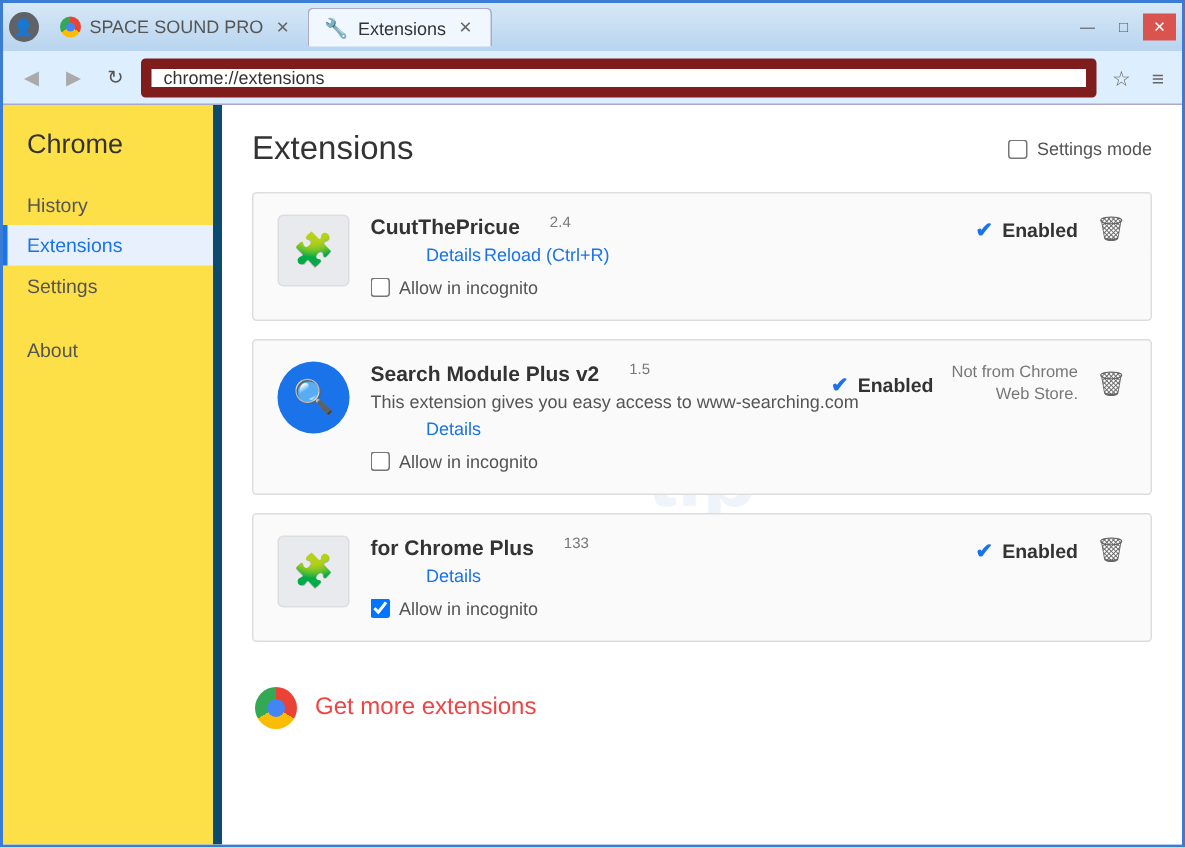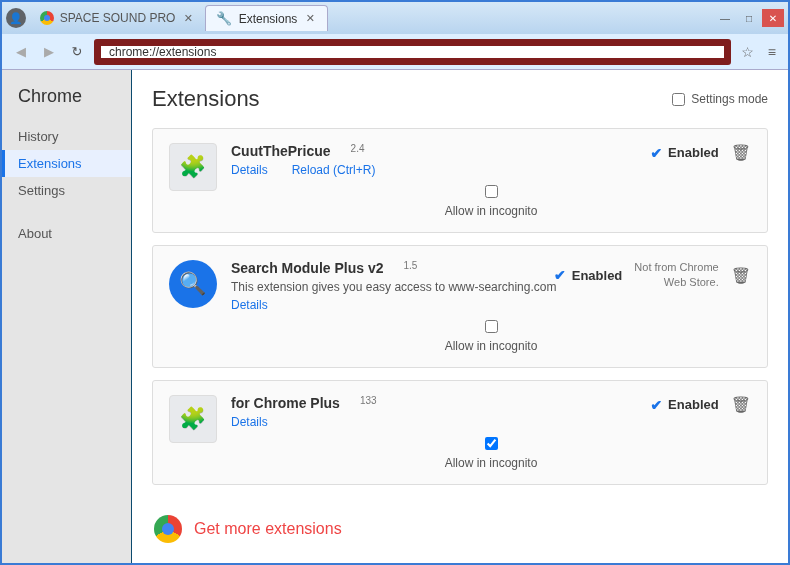--- a/index.html
+++ b/index.html
@@ -23,21 +23,21 @@
     .nav-btn { width: 22px; height: 22px; display: flex; align-items: center; justify-content: center; color: #555; cursor: pointer; font-size: 13px; }
     .nav-btn.disabled { color: #aaa; }
     .refresh-btn { font-size: 13px; color: #555; cursor: pointer; }
     .address-input { flex: 1; height: 26px; border: 7px solid #7f1d1d; border-radius: 3px; padding: 0 8px; font-size: 12px; background: white; color: #333; }
     .star-btn, .menu-btn { color: #666; font-size: 14px; cursor: pointer; padding: 2px 4px; }
 
     
     .main-layout { display: flex; flex: 1; overflow: hidden; }
 
     
-    .sidebar { width: 130px; background: #e5e5e5; border-right: 1px solid #0c4a6e; padding: 16px 0; }
+    .sidebar { width: 146px; background: #fde047; border-right: 6px solid #0c4a6e; padding: 16px 0; }
     .sidebar-title { font-size: 18px; color: #333; padding: 0 16px 16px 16px; font-weight: normal; }
     .sidebar-item { padding: 6px 16px; cursor: pointer; color: #555; font-size: 13px; }
     .sidebar-item.active { color: #1a73e8; border-left: 3px solid #1a73e8; padding-left: 13px; background: #e8f0fe; }
     .sidebar-section { margin-top: 16px; }
     .sidebar-about { padding: 6px 16px; color: #555; font-size: 13px; cursor: pointer; }
 
     
     .content { flex: 1; padding: 16px 20px; overflow-y: auto; background: white; position: relative; }
     .content-header { display: flex; justify-content: space-between; align-items: center; margin-bottom: 16px; }
     .content-title { font-size: 22px; font-weight: normal; color: #333; }
@@ -47,23 +47,23 @@
     
     .extension-card { border: 1px solid #ddd; border-radius: 3px; padding: 14px 16px; margin-bottom: 12px; background: #fafafa; position: relative; }
     .ext-header { display: flex; align-items: flex-start; gap: 14px; }
     .ext-icon { width: 48px; height: 48px; border: 1px solid #ddd; border-radius: 4px; background: #e8eaed; display: flex; align-items: center; justify-content: center; flex-shrink: 0; }
     .puzzle-icon { font-size: 22px; color: #aaa; }
     .ext-info { flex: 1; }
     .ext-name-row { display: flex; align-items: flex-start; gap: 20px; margin-bottom: 4px; }
     .ext-name { font-size: 14px; font-weight: bold; color: #333; }
     .ext-version { font-size: 10px; color: #777; }
     .ext-description { font-size: 12px; color: #555; margin-bottom: 4px; }
-    .ext-links { display: flex; gap: 24px; margin-bottom: 8px; }
+    .ext-links { display: flex; gap: 2px; margin-bottom: 8px; margin-left: 37px; }
     .ext-link { color: #1a73e8; text-decoration: none; font-size: 12px; cursor: pointer; }
-    .ext-incognito { display: flex; align-items: center; gap: 6px; font-size: 12px; color: #555; flex-direction: column; }
+    .ext-incognito { display: flex; gap: 6px; font-size: 12px; color: #555; }
     .incognito-cb { width: 13px; height: 13px; }
     .ext-controls { display: flex; align-items: center; gap: 12px; position: absolute; right: 16px; top: 14px; }
     .ext-enabled { display: flex; align-items: center; gap: 6px; font-size: 13px; font-weight: bold; color: #333; }
     .enabled-check { color: #1a73e8; font-size: 14px; }
     .ext-delete { color: #666; cursor: pointer; font-size: 16px; }
 
     
     .search-icon-circle { width: 48px; height: 48px; border-radius: 50%; background: #1a73e8; display: flex; align-items: center; justify-content: center; flex-shrink: 0; }
     .search-icon-inner { font-size: 22px; color: white; }
 

